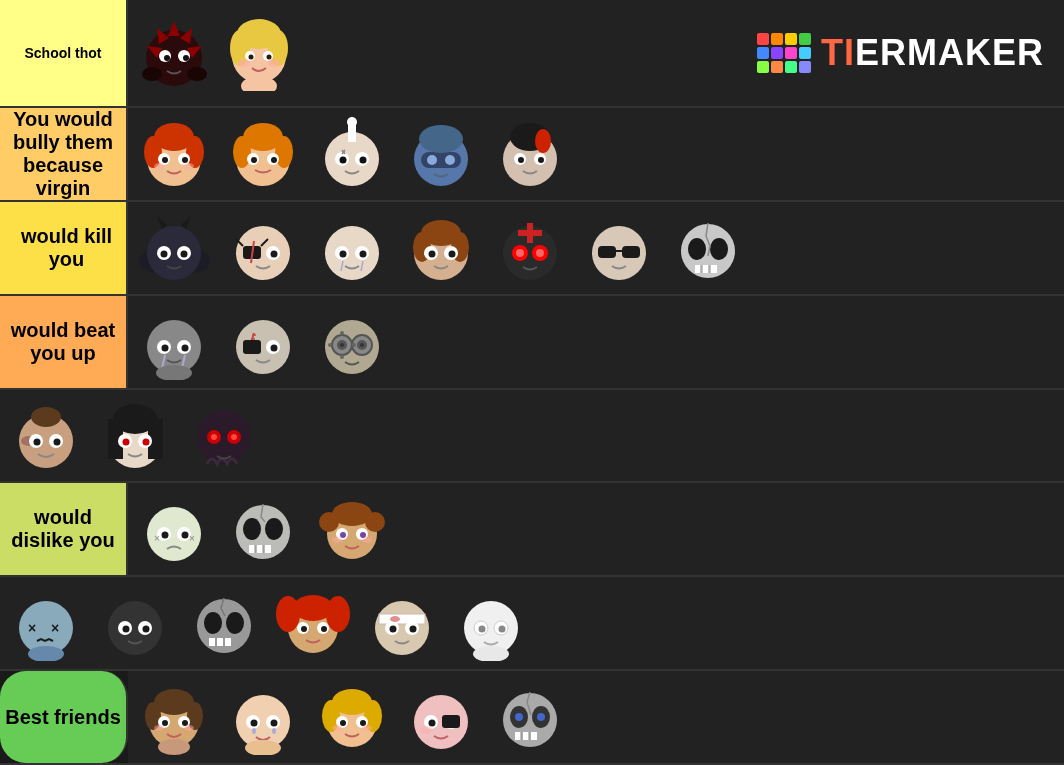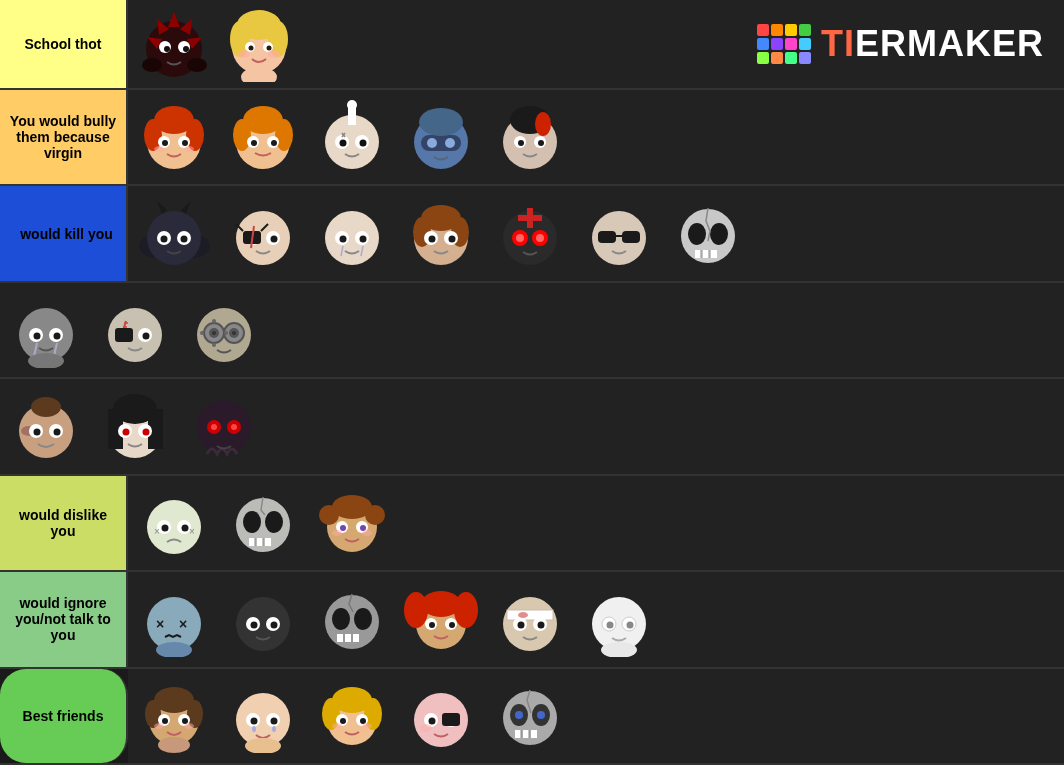--- a/index.html
+++ b/index.html
@@ -26,21 +26,21 @@
       min-height: 90px;
     }
 
     .tier-label {
       width: 128px;
       min-width: 128px;
       display: flex;
       align-items: center;
       justify-content: center;
       text-align: center;
-      font-size: 14px;
+      font-size: 20px;
       font-weight: bold;
       color: #000;
       padding: 5px;
       border-right: 2px solid #333;
     }
 
     .tier-content {
       display: flex;
       flex-direction: row;
       flex-wrap: wrap;
@@ -55,32 +55,32 @@
       width: 85px;
       height: 85px;
       display: flex;
       align-items: center;
       justify-content: center;
     }
 
     
     .row-school   { background: #ffff88; }
     .row-bully    { background: #ffcc66; }
-    .row-kill     { background: #1d4ed8; padding-left: 12px; }
+    .row-kill     { background: #fde047; padding-left: 12px; }
     .row-beat     { background: #ffaa55; }
     .row-fun      { background: #ffdd55; }
     .row-dislike  { background: #ccdd66; }
     .row-ignore   { background: #88cc88; }
     .row-bestfriend { background: #66cc55; border-radius: 26px; }
 
     
     .header-row {
       display: flex;
       flex-direction: row;
-      height: 90px;
+      height: 108px;
       border-bottom: 2px solid #333;
     }
 
     .header-label {
       width: 128px;
       min-width: 128px;
       background: #ffff88;
       display: flex;
       align-items: center;
       justify-content: center;
@@ -408,20 +408,23 @@
           <line x1="30" y1="54" x2="30" y2="62" stroke="#888" stroke-width="1"></line>
           <line x1="38" y1="54" x2="38" y2="62" stroke="#888" stroke-width="1"></line>
 
           <path d="M37,12 L35,25 L39,35 L37,45" stroke="#888" stroke-width="1.5" fill="none"></path>
         </svg>
       </div>
     </div>
   </div>
 
   <div class="tier-row">
+    <div class="tier-label row-beat">
+      <span>would beat you up</span>
+    </div>
     <div class="tier-content">
 
       <div class="char-slot">
         <svg class="char-head" viewBox="0 0 75 75">
           <circle cx="37" cy="42" r="27" fill="#888888"></circle>
           <circle cx="27" cy="42" r="7" fill="white"></circle>
           <circle cx="47" cy="42" r="7" fill="white"></circle>
           <circle cx="28" cy="43" r="3.5" fill="#1a1a1a"></circle>
           <circle cx="48" cy="43" r="3.5" fill="#1a1a1a"></circle>
 
@@ -571,23 +574,20 @@
           <circle cx="48" cy="43" r="3" fill="#7744aa"></circle>
           <path d="M30,54 Q37,59 44,54" stroke="#c06060" stroke-width="2" fill="none"></path>
           <ellipse cx="22" cy="48" rx="5" ry="3" fill="#ffaaaa" opacity="0.5"></ellipse>
           <ellipse cx="52" cy="48" rx="5" ry="3" fill="#ffaaaa" opacity="0.5"></ellipse>
         </svg>
       </div>
     </div>
   </div>
 
   <div class="tier-row">
-    <div class="tier-label row-ignore">
-      <span>would ignore you/not talk to you</span>
-    </div>
     <div class="tier-content">
 
       <div class="char-slot">
         <svg class="char-head" viewBox="0 0 75 75">
           <circle cx="37" cy="42" r="27" fill="#88aabb"></circle>
 
           <text x="19" y="47" font-size="14" fill="#1a1a1a" font-weight="bold">×</text>
           <text x="42" y="47" font-size="14" fill="#1a1a1a" font-weight="bold">×</text>
 
           <path d="M28,55 L32,53 L36,55 L40,53 L44,55" stroke="#1a1a1a" stroke-width="2" fill="none"></path>

